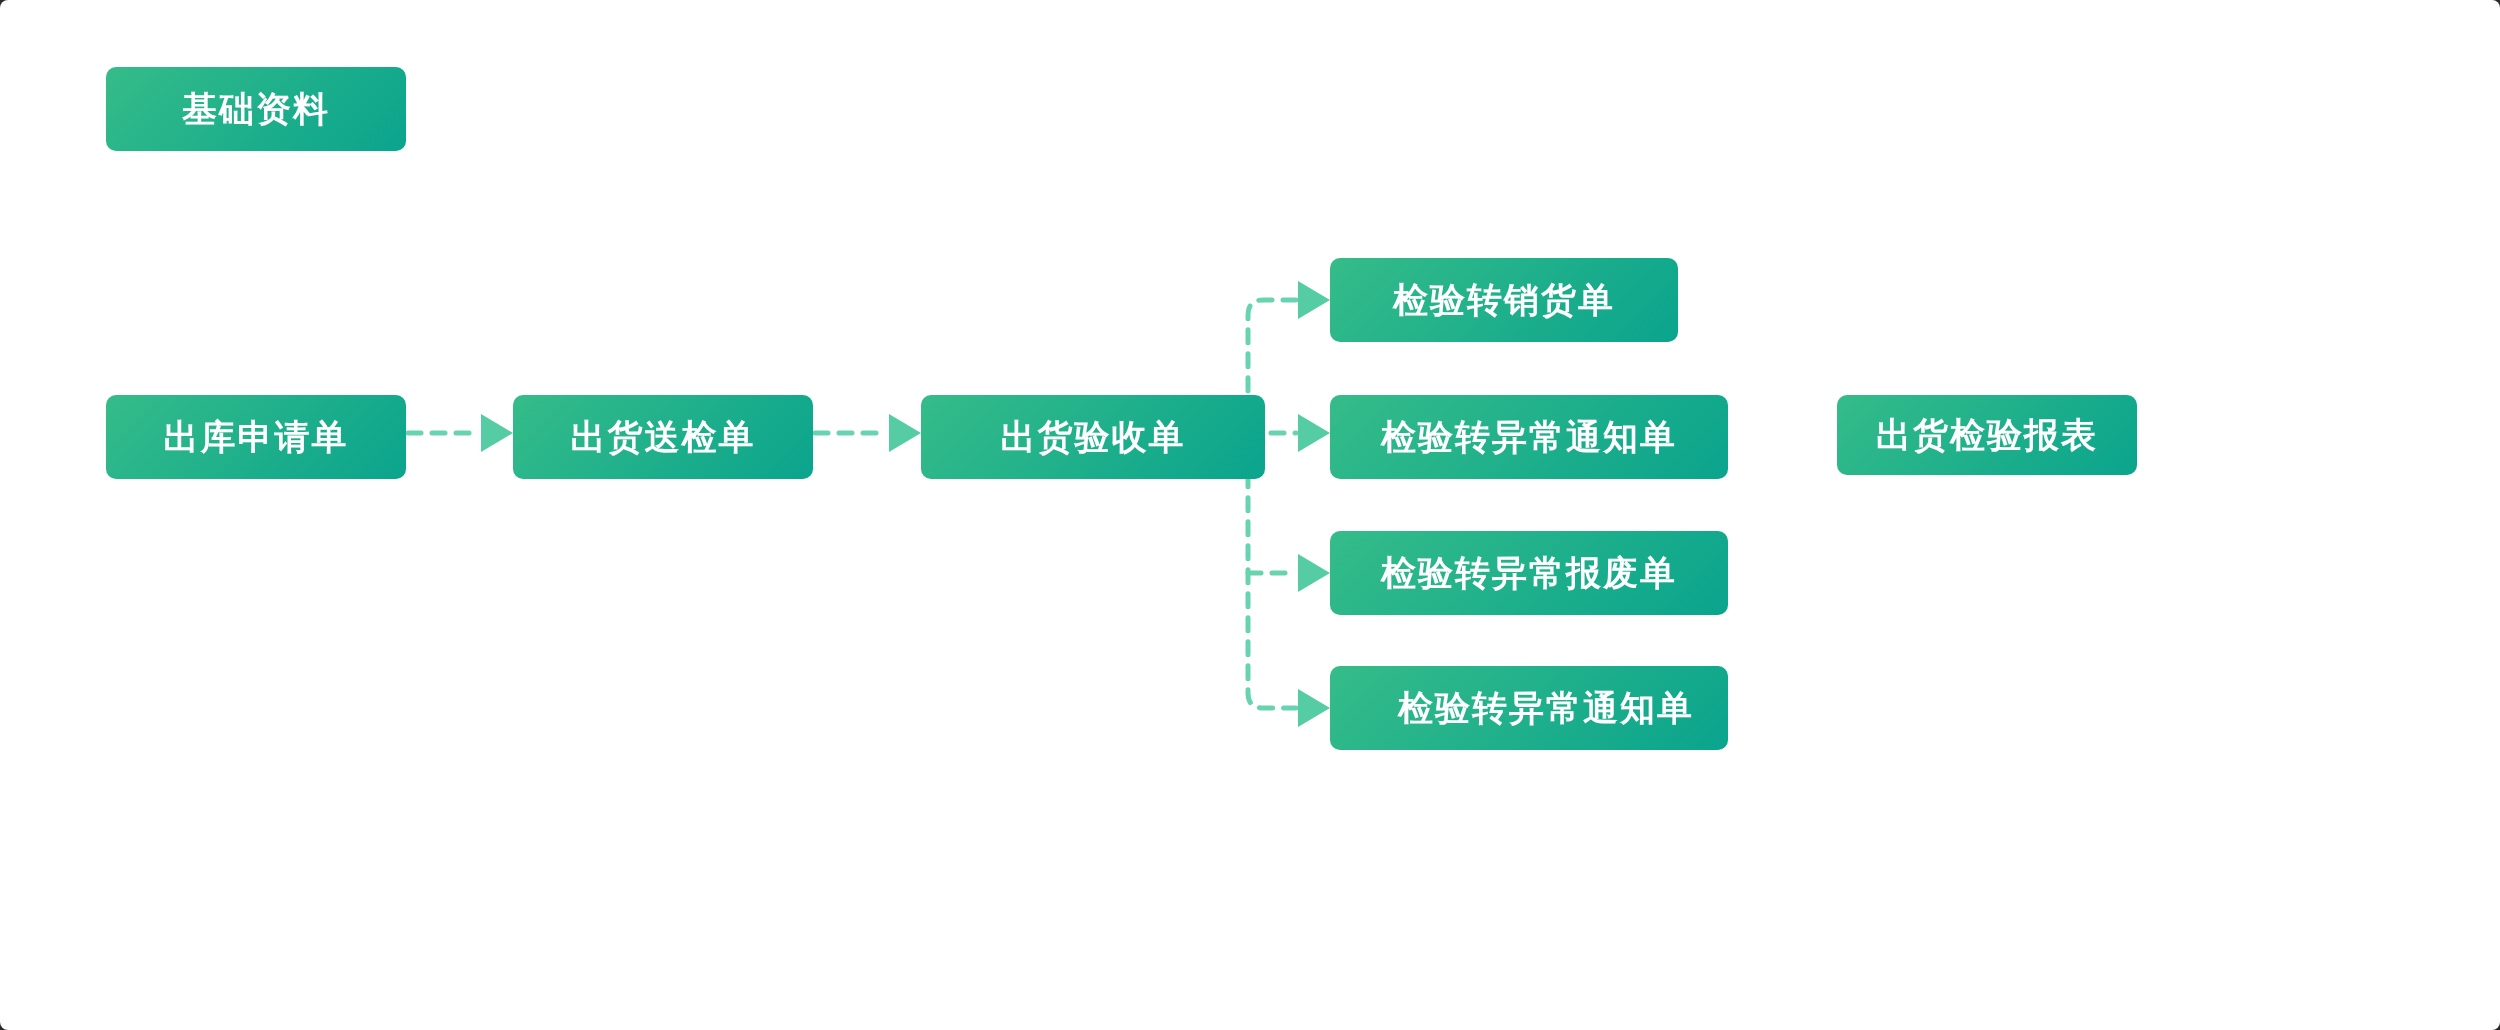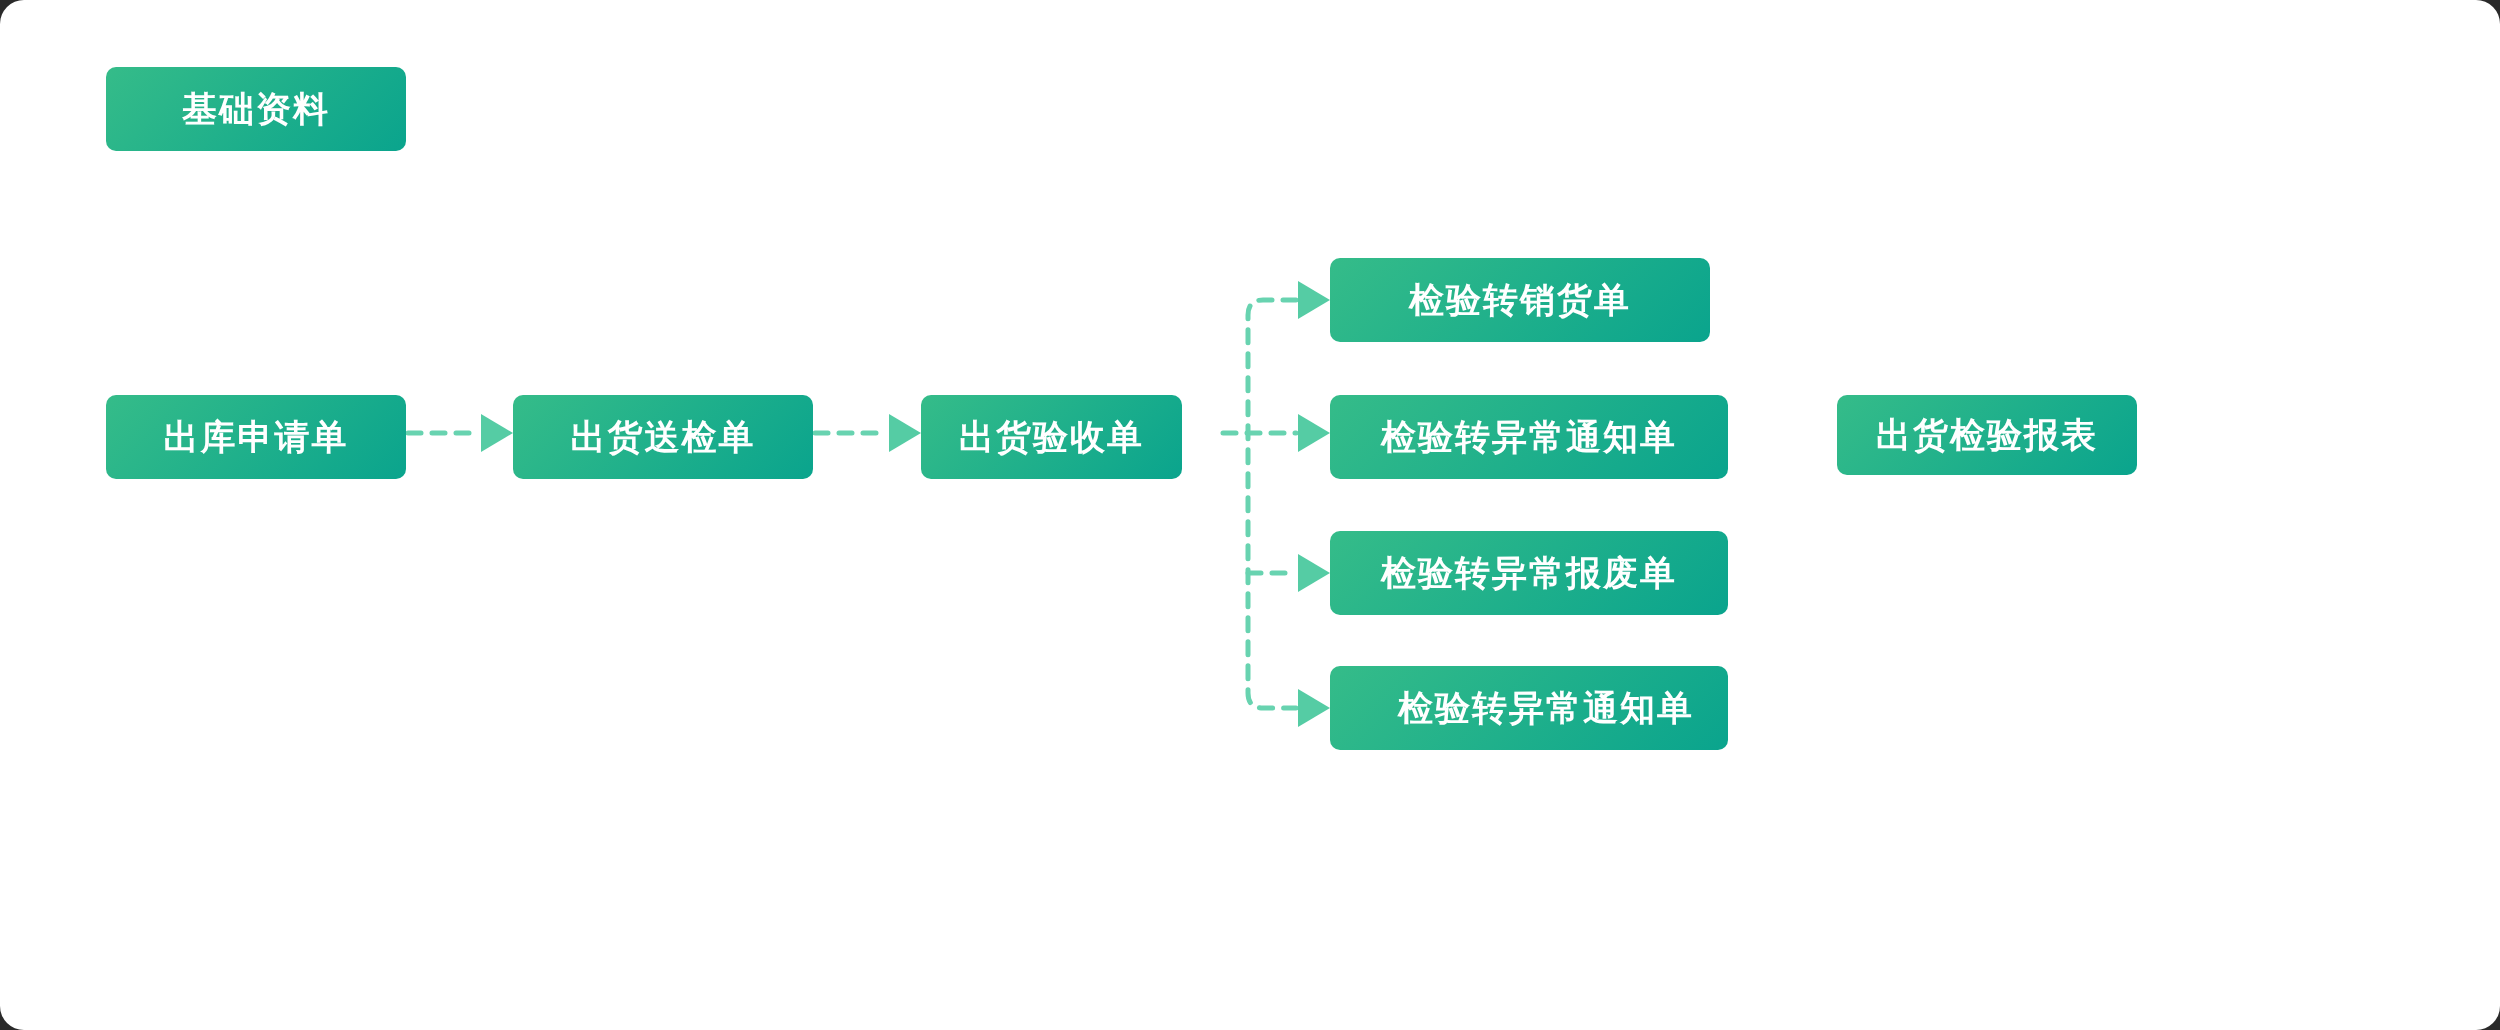--- a/index.html
+++ b/index.html
@@ -14,21 +14,21 @@
   * { margin: 0; padding: 0; box-sizing: border-box; }
   html, body {
     width: 2500px; height: 1030px;
     background: var(--backdrop);
     font-family: "Liberation Sans", "DejaVu Sans", sans-serif;
   }
   .canvas {
     position: relative;
     width: 2500px; height: 1030px;
     background: var(--page-bg);
-    border-radius: 24px;
+    border-radius: 8px;
     overflow: hidden;
   }
   .connectors {
     position: absolute; left: 0; top: 0;
     width: 2500px; height: 1030px;
   }
   .connectors path {
     fill: none;
     stroke: var(--line);
     stroke-width: 5;
@@ -45,22 +45,22 @@
     font-size: 35px;
     font-weight: 600;
     letter-spacing: 2px;
     cursor: pointer;
     user-select: none;
   }
   
   .n-basic      { left: 106px;  top: 67px;  width: 300px; height: 84px; }
   .n-outbound   { left: 106px;  top: 395px; width: 300px; height: 84px; }
   .n-submit     { left: 513px;  top: 395px; width: 300px; height: 84px; }
-  .n-accept     { left: 921px;  top: 395px; width: 261px; height: 84px; text-align: right; }
-  .n-sales      { left: 1330px; top: 258px; width: 380px; height: 84px; }
+  .n-accept     { left: 921px;  top: 395px; width: 344px; height: 84px; text-align: right; }
+  .n-sales      { left: 1330px; top: 258px; width: 348px; height: 84px; }
   .n-transfer   { left: 1330px; top: 395px; width: 398px; height: 84px; }
   .n-scrap      { left: 1330px; top: 531px; width: 398px; height: 84px; text-align: center; }
   .n-notice     { left: 1330px; top: 666px; width: 398px; height: 84px; padding-left: 34px; }
   .n-report     { left: 1837px; top: 395px; width: 300px; height: 80px; }
 </style>
 </head>
 <body>
 
 <div class="canvas">
 

